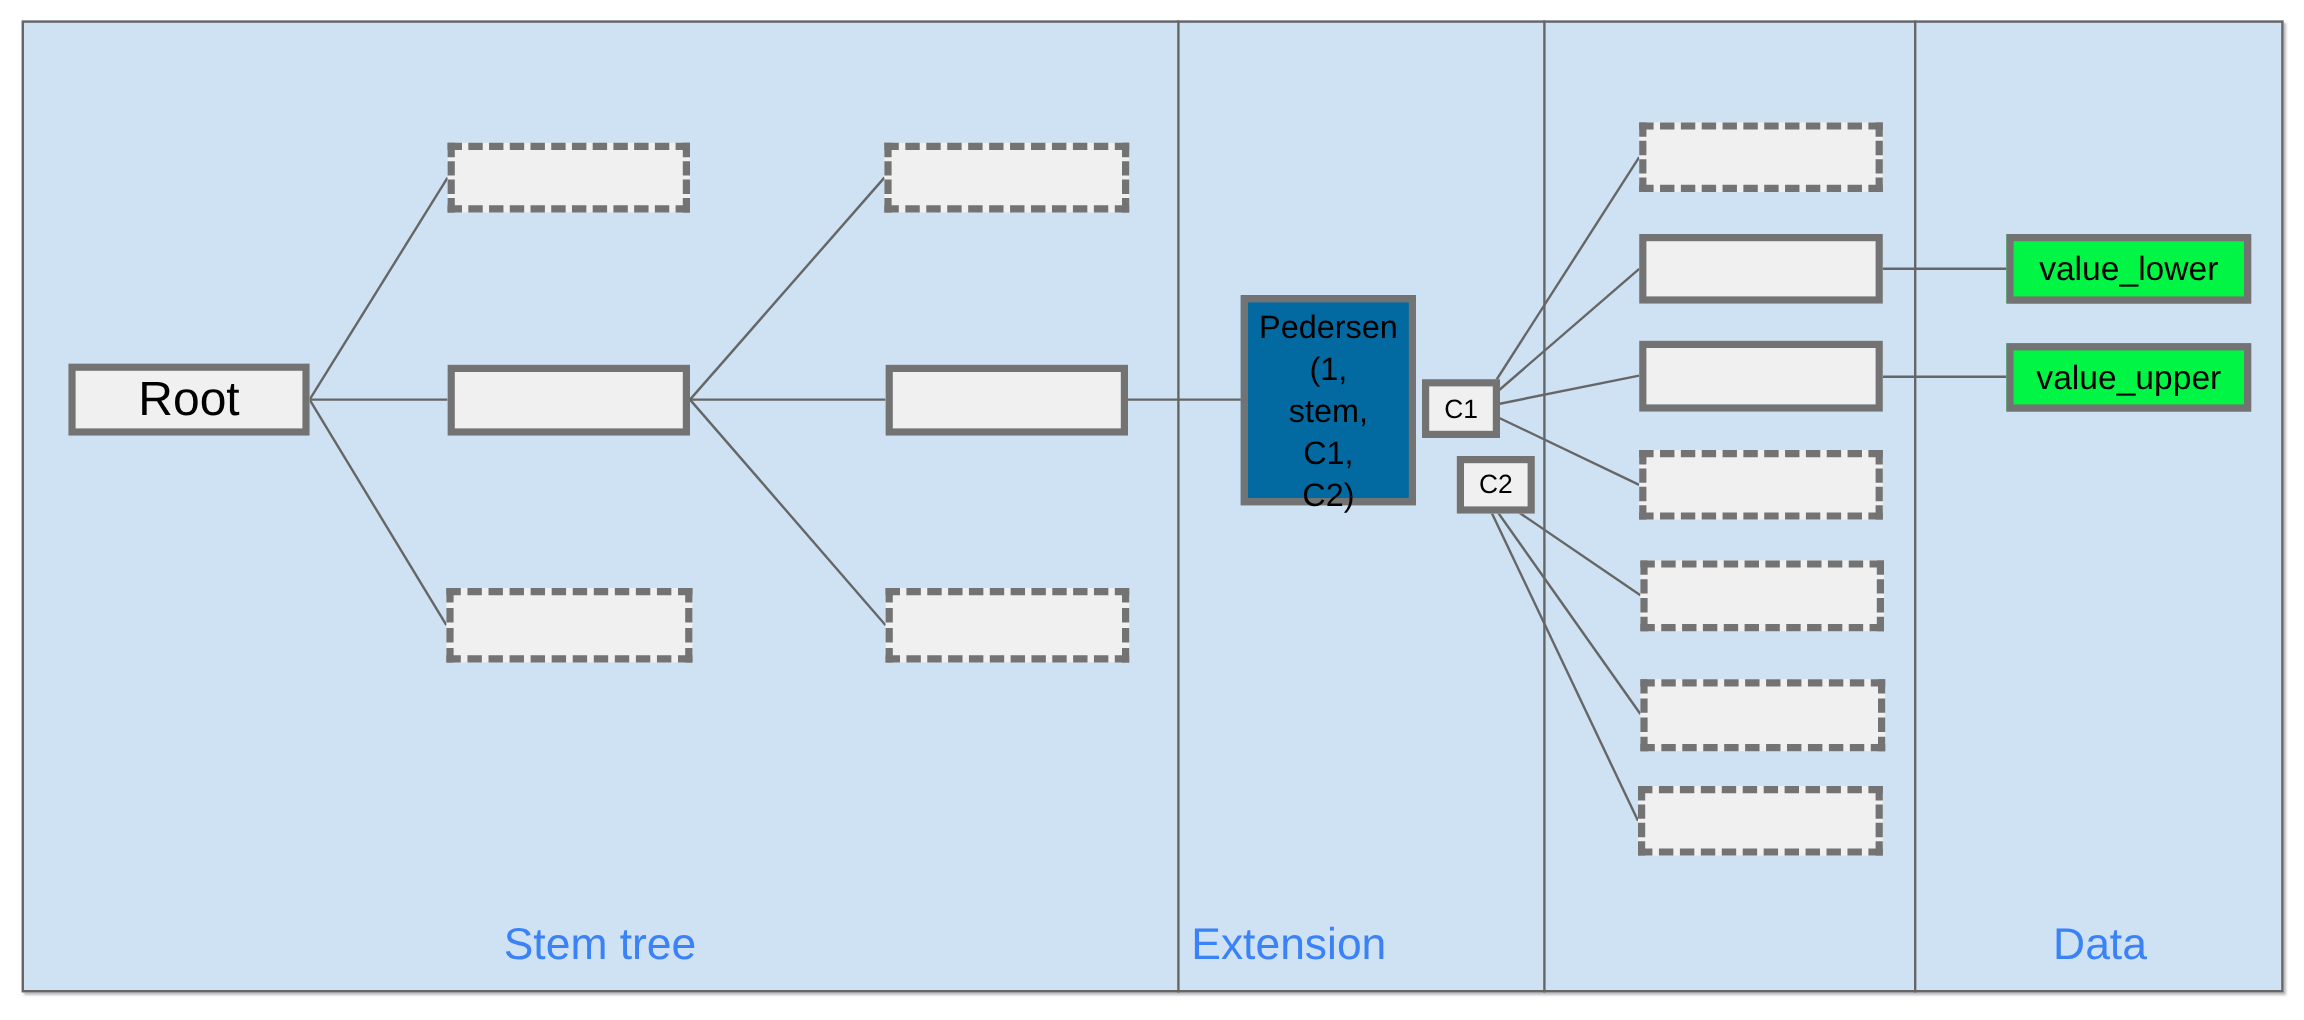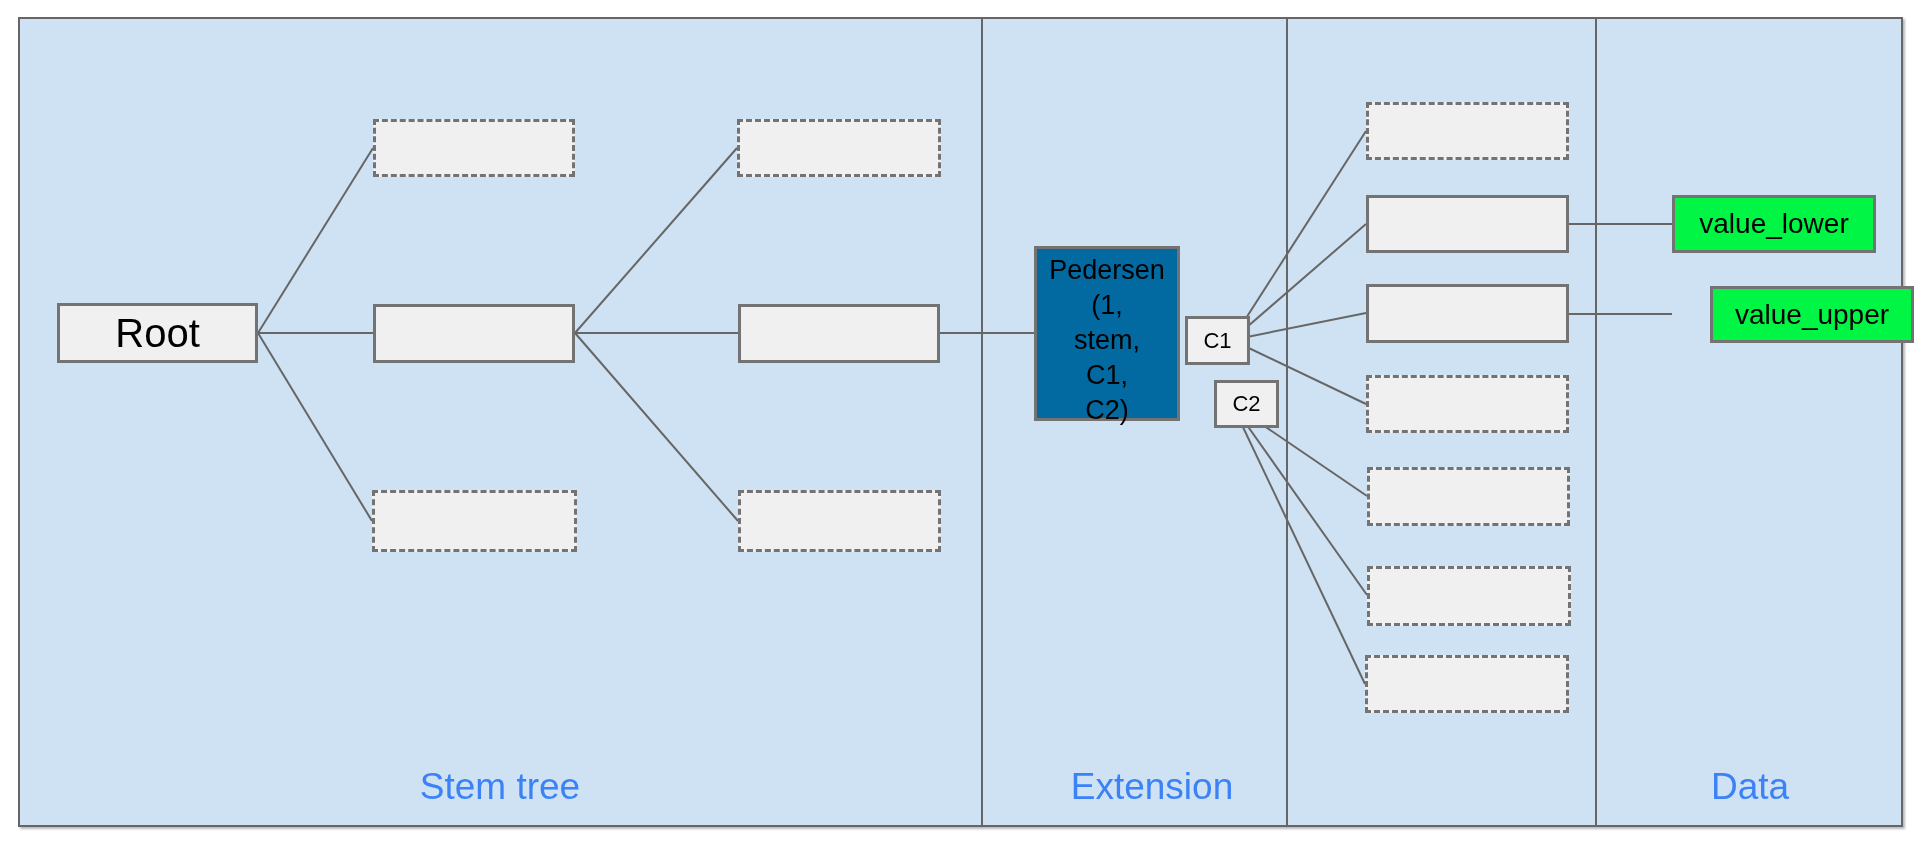--- a/index.html
+++ b/index.html
@@ -21,21 +21,21 @@
   }
   #edges {
     position: absolute;
     left: 0; top: 0;
     width: 1920px; height: 850px;
     pointer-events: none;
   }
   .node {
     position: absolute;
     background: #f0f0f0;
-    border: 3px solid #737373;
+    border: 6px solid #737373;
     display: flex;
     align-items: center;
     justify-content: center;
     color: #000000;
     text-align: center;
   }
   .node.dashed { border-style: dashed; }
   .node.cyan {
     background: #0369a1;
     align-items: flex-start;
@@ -113,18 +113,18 @@
 
   <div class="node dashed" style="left:1366px; top:102px; width:203px; height:58px;"></div>
   <div class="node" style="left:1366px; top:195px; width:203px; height:58px;"></div>
   <div class="node" style="left:1366px; top:284px; width:203px; height:59px;"></div>
   <div class="node dashed" style="left:1366px; top:375px; width:203px; height:58px;"></div>
   <div class="node dashed" style="left:1367px; top:467px; width:203px; height:59px;"></div>
   <div class="node dashed" style="left:1367px; top:566px; width:204px; height:60px;"></div>
   <div class="node dashed" style="left:1365px; top:655px; width:204px; height:58px;"></div>
 
   <div class="node green" style="left:1672px; top:195px; width:204px; height:58px;">value_lower</div>
-  <div class="node green" style="left:1672px; top:286px; width:204px; height:57px;margin-left:38px;">value_upper</div>
+  <div class="node green" style="left:1672px; top:286px; width:204px; height:57px;">value_upper</div>
 
   <div class="lane-label" style="left:500px;">Stem tree</div>
-  <div class="lane-label" style="left:1152px;text-align:right;">Extension</div>
+  <div class="lane-label" style="left:1074px;text-align:right;">Extension</div>
   <div class="lane-label" style="left:1750px;">Data</div>
 </div>
 
 </body></html>

